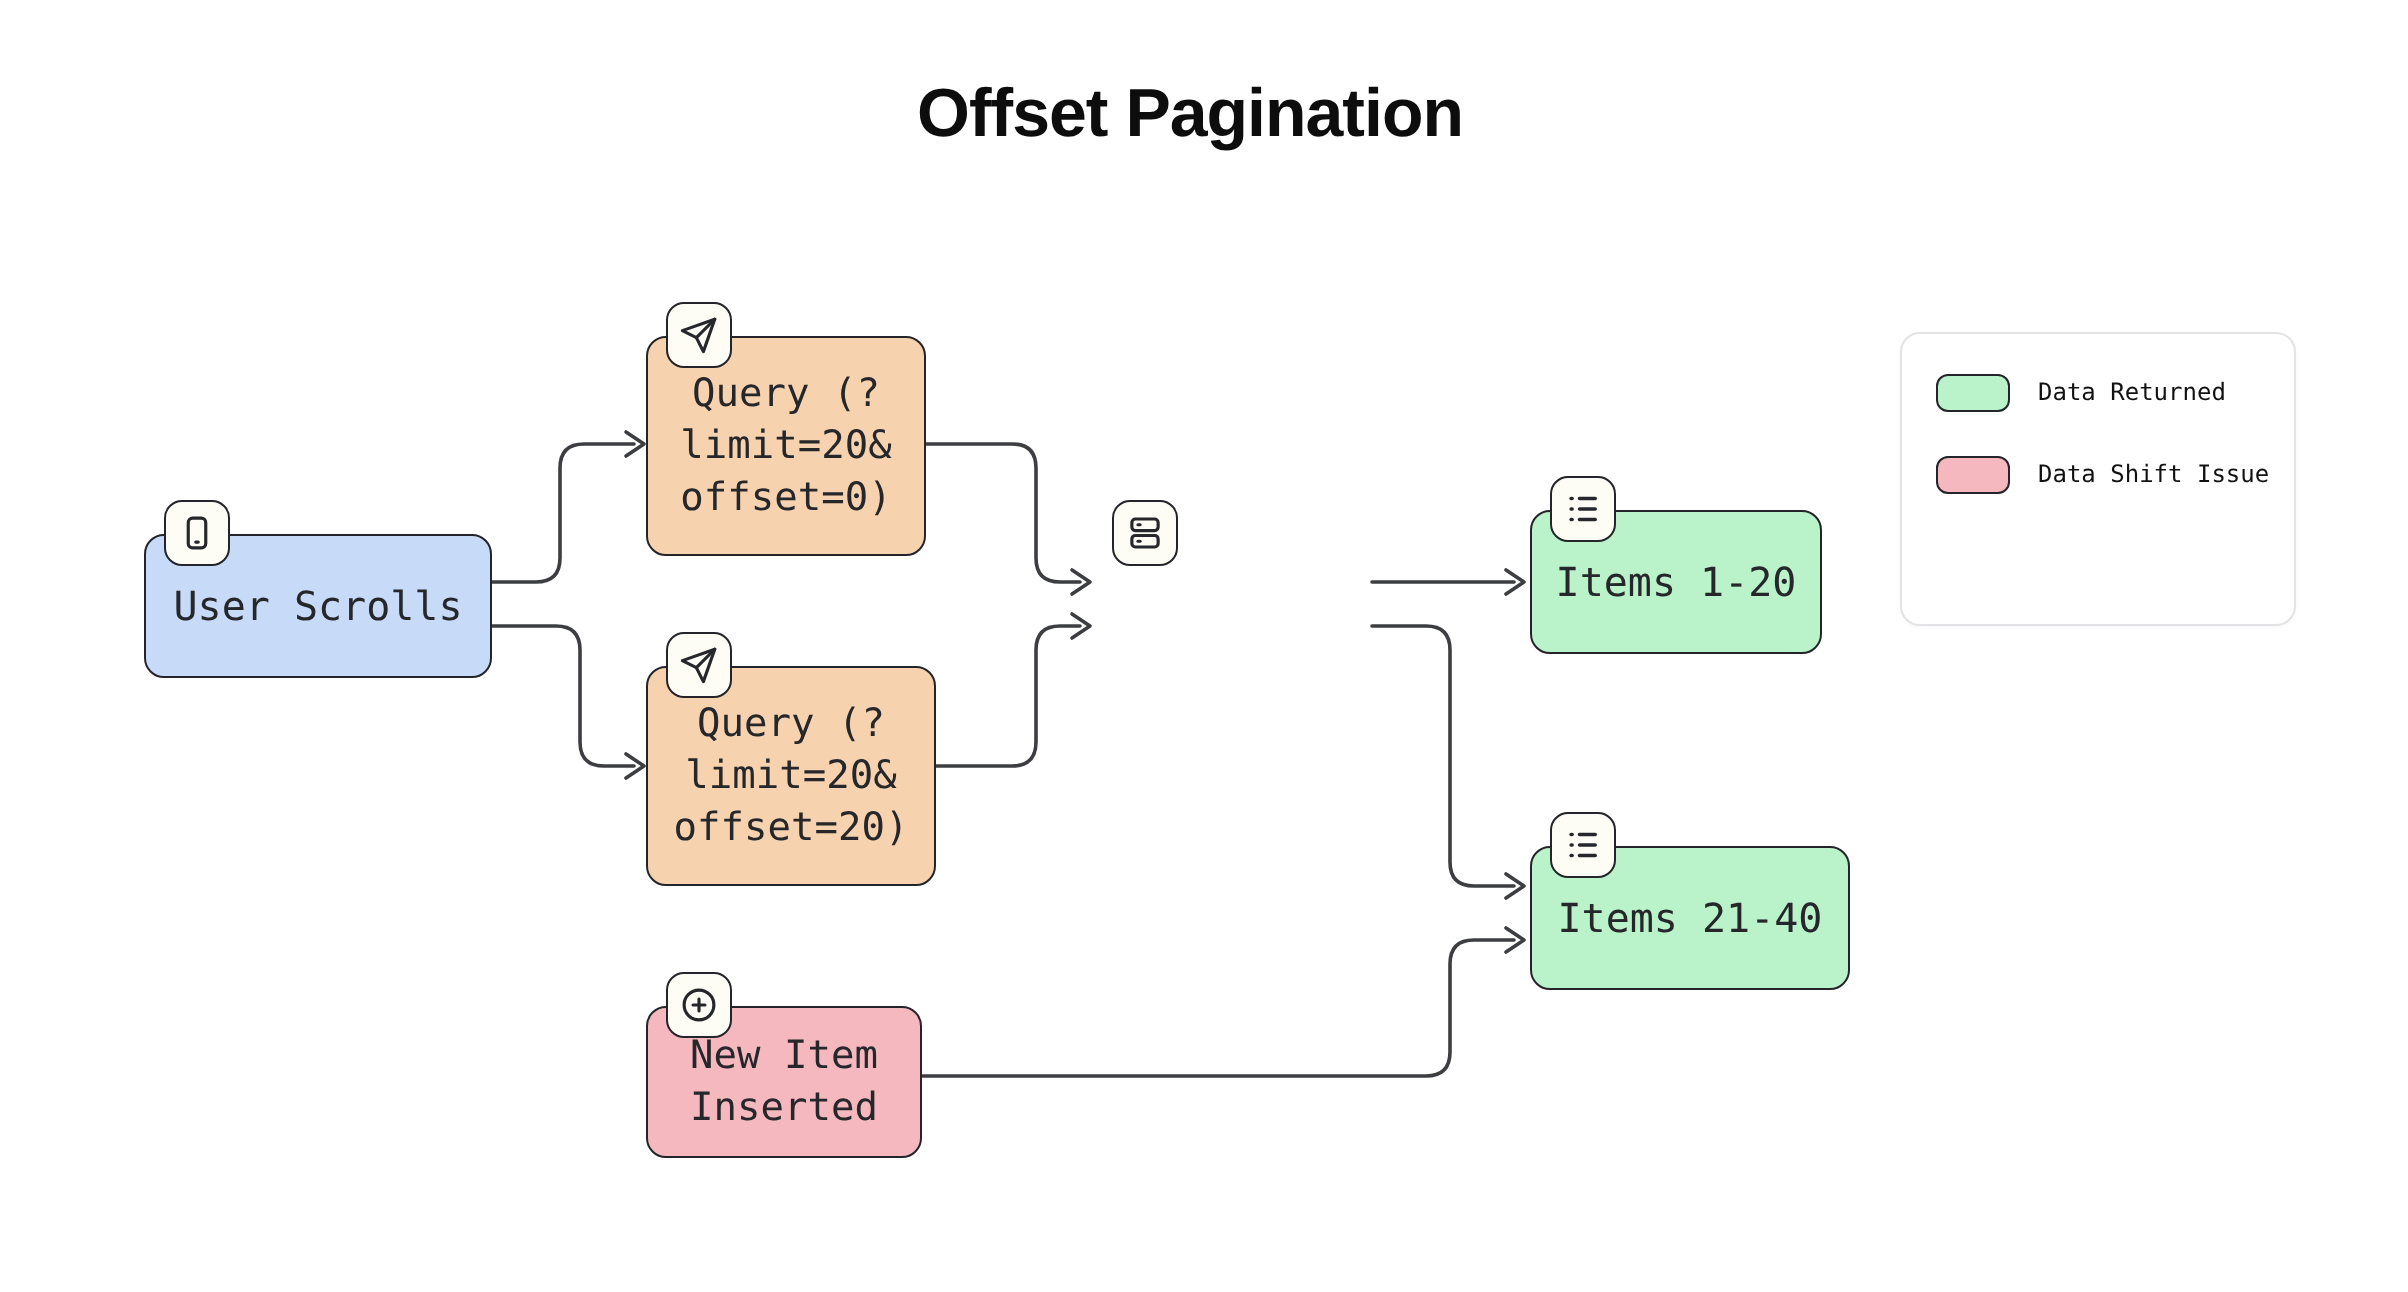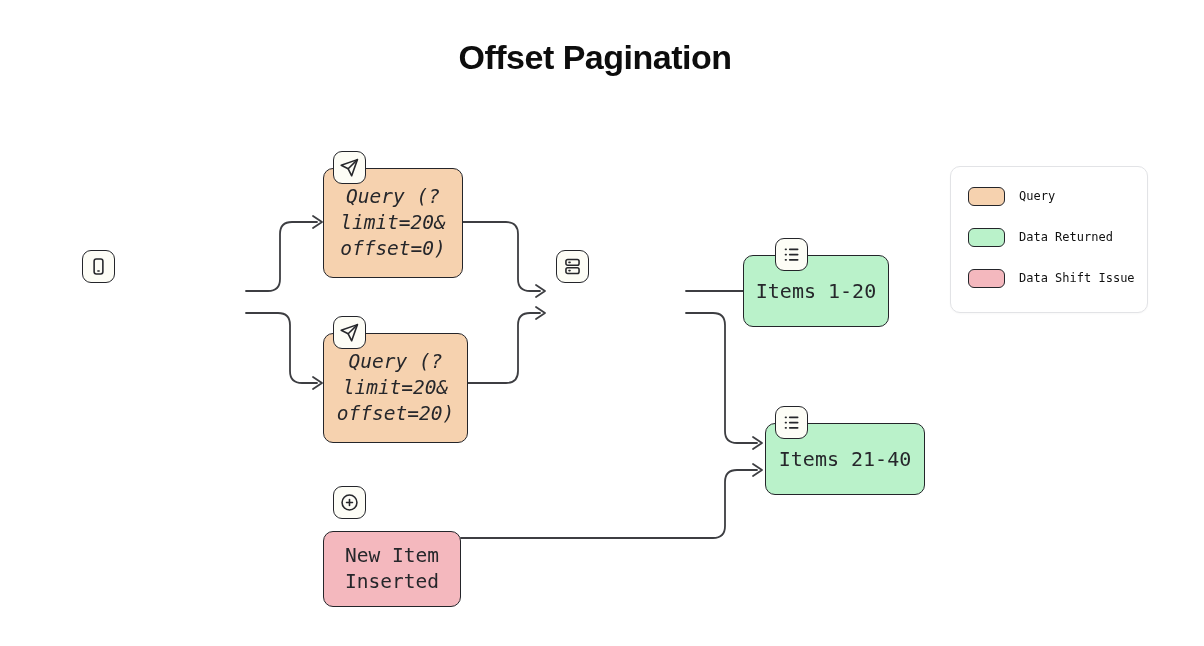--- a/index.html
+++ b/index.html
@@ -14,23 +14,23 @@
   }
   .edges{position:absolute;left:0;top:0;}
   .node{
     position:absolute;border:1.7px solid #24252a;border-radius:10px;
     display:flex;flex-direction:column;align-items:center;justify-content:center;
     box-sizing:border-box;
   }
   .node .ln{font-size:19.5px;line-height:26px;white-space:pre;color:#26272b;}
   .node.single .ln{font-size:20px;}
   .blue{background:#c7daf8;}
-  .orange{background:#f6d2af;font-style:italic;}
+  .orange{background:#f6d2af;}
   .green{background:#baf2ca;}
-  .pink{background:#f4b8be;margin-top:28px;}
+  .pink{background:#f4b8be;}
   .badge{
     position:absolute;width:33px;height:33px;background:#fdfdf6;
     border:1.7px solid #24252a;border-radius:9px;
     display:flex;align-items:center;justify-content:center;box-sizing:border-box;
   }
   .badge svg{stroke:#26272b;fill:none;stroke-width:1.8;stroke-linecap:round;stroke-linejoin:round;}
   .legend{
     position:absolute;left:950px;top:166px;width:198px;height:147px;
     background:#ffffff;border:1px solid #e2e3e6;border-radius:10px;
     box-sizing:border-box;padding:13px 0 0 17px;
@@ -62,20 +62,23 @@
       <path d="M 536 307 L 545 313 L 536 319"></path>
       <path d="M 686 291 L 757 291"></path>
       <path d="M 753 285 L 762 291 L 753 297"></path>
       <path d="M 686 313 L 713 313 Q 725 313 725 325 L 725 431 Q 725 443 737 443 L 757 443"></path>
       <path d="M 753 437 L 762 443 L 753 449"></path>
       <path d="M 461 538 L 713 538 Q 725 538 725 526 L 725 482 Q 725 470 737 470 L 757 470"></path>
       <path d="M 753 464 L 762 470 L 753 476"></path>
     </g>
   </svg>
 
+  <div class="node blue single" style="left:72px;top:267px;width:174px;height:72px;">
+    <div class="ln">User Scrolls</div>
+  </div>
   <div class="badge" style="left:82px;top:250px;">
     <svg width="21" height="21" viewBox="0 0 24 24">
       <rect x="7" y="3.5" width="10" height="17" rx="2.5"></rect>
       <line x1="11.3" y1="17.2" x2="12.7" y2="17.2"></line>
     </svg>
   </div>
 
   <div class="node orange" style="left:323px;top:168px;width:140px;height:110px;">
     <div class="ln">Query (?</div>
     <div class="ln">limit=20&amp;</div>
@@ -102,21 +105,21 @@
 
   <div class="badge" style="left:556px;top:250px;">
     <svg width="21" height="21" viewBox="0 0 24 24">
       <rect x="4.5" y="4" width="15" height="6.6" rx="2"></rect>
       <rect x="4.5" y="13.4" width="15" height="6.6" rx="2"></rect>
       <line x1="8" y1="7.3" x2="9.2" y2="7.3"></line>
       <line x1="8" y1="16.7" x2="9.2" y2="16.7"></line>
     </svg>
   </div>
 
-  <div class="node green single" style="left:743px;top:255px;width:146px;height:72px;">
+  <div class="node green single" style="left:765px;top:255px;width:146px;height:72px;">
     <div class="ln">Items 1-20</div>
   </div>
   <div class="badge" style="left:775px;top:238px;">
     <svg width="21" height="21" viewBox="0 0 24 24" style="stroke-width:2;">
       <line x1="10" y1="6" x2="19" y2="6"></line>
       <line x1="10" y1="12" x2="19" y2="12"></line>
       <line x1="10" y1="18" x2="19" y2="18"></line>
       <line x1="5.2" y1="6" x2="5.8" y2="6"></line>
       <line x1="5.2" y1="12" x2="5.8" y2="12"></line>
       <line x1="5.2" y1="18" x2="5.8" y2="18"></line>
@@ -144,24 +147,20 @@
   <div class="badge" style="left:333px;top:486px;">
     <svg width="21" height="21" viewBox="0 0 24 24">
       <circle cx="12" cy="12" r="8.5"></circle>
       <line x1="12" y1="8.6" x2="12" y2="15.4"></line>
       <line x1="8.6" y1="12" x2="15.4" y2="12"></line>
     </svg>
   </div>
 
   <div class="legend">
     <div class="legend-row">
-      <div class="swatch" style="background:#f6d2af;"></div>
-      <div class="legend-label">Query</div>
-    </div>
-    <div class="legend-row">
       <div class="swatch" style="background:#baf2ca;"></div>
       <div class="legend-label">Data Returned</div>
     </div>
     <div class="legend-row">
       <div class="swatch" style="background:#f4b8be;"></div>
       <div class="legend-label">Data Shift Issue</div>
     </div>
   </div>
 
 </div>

